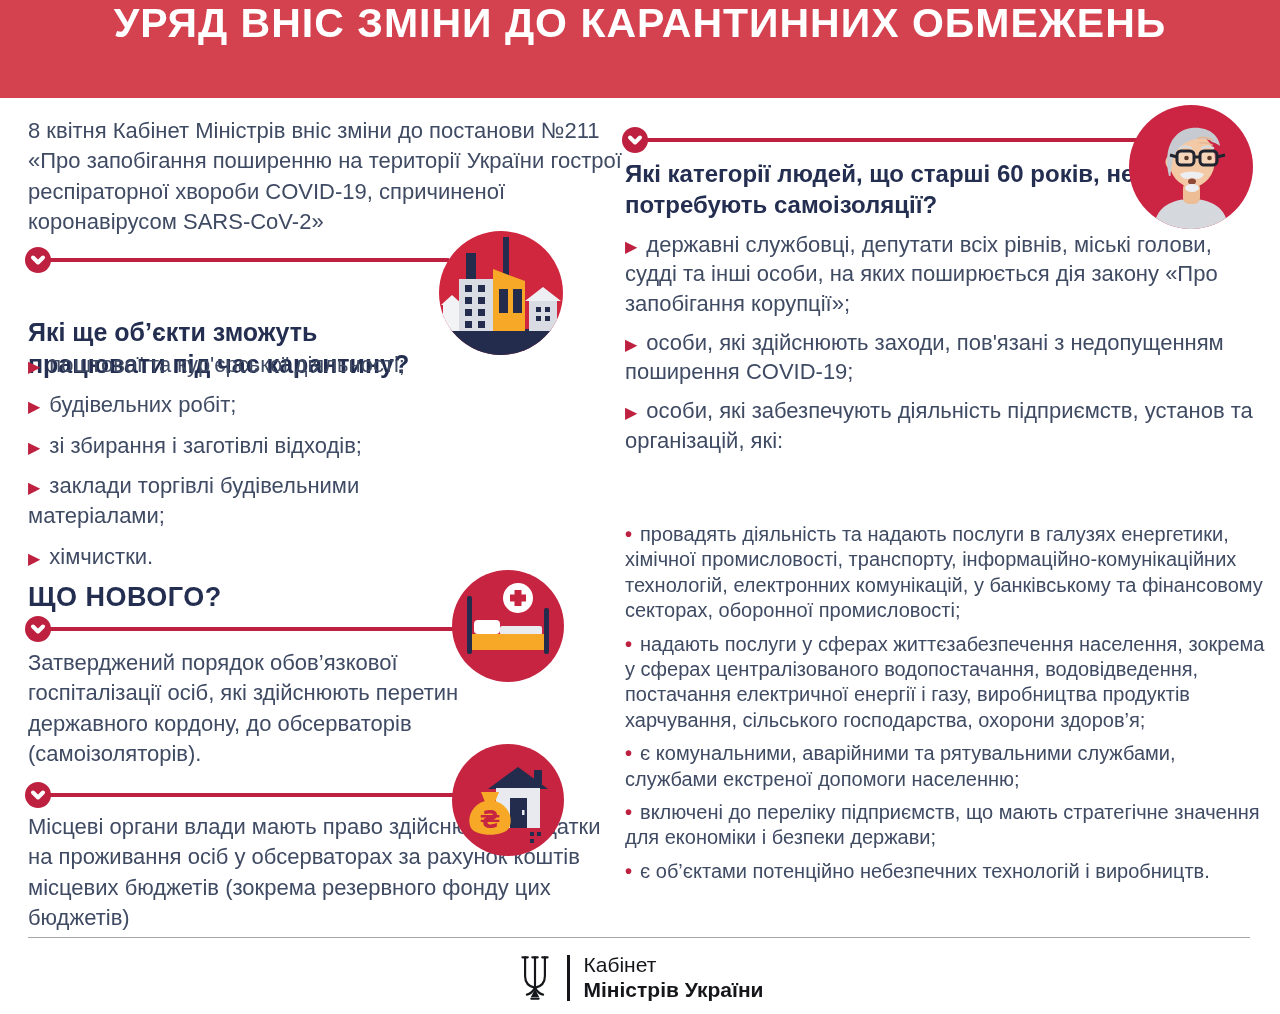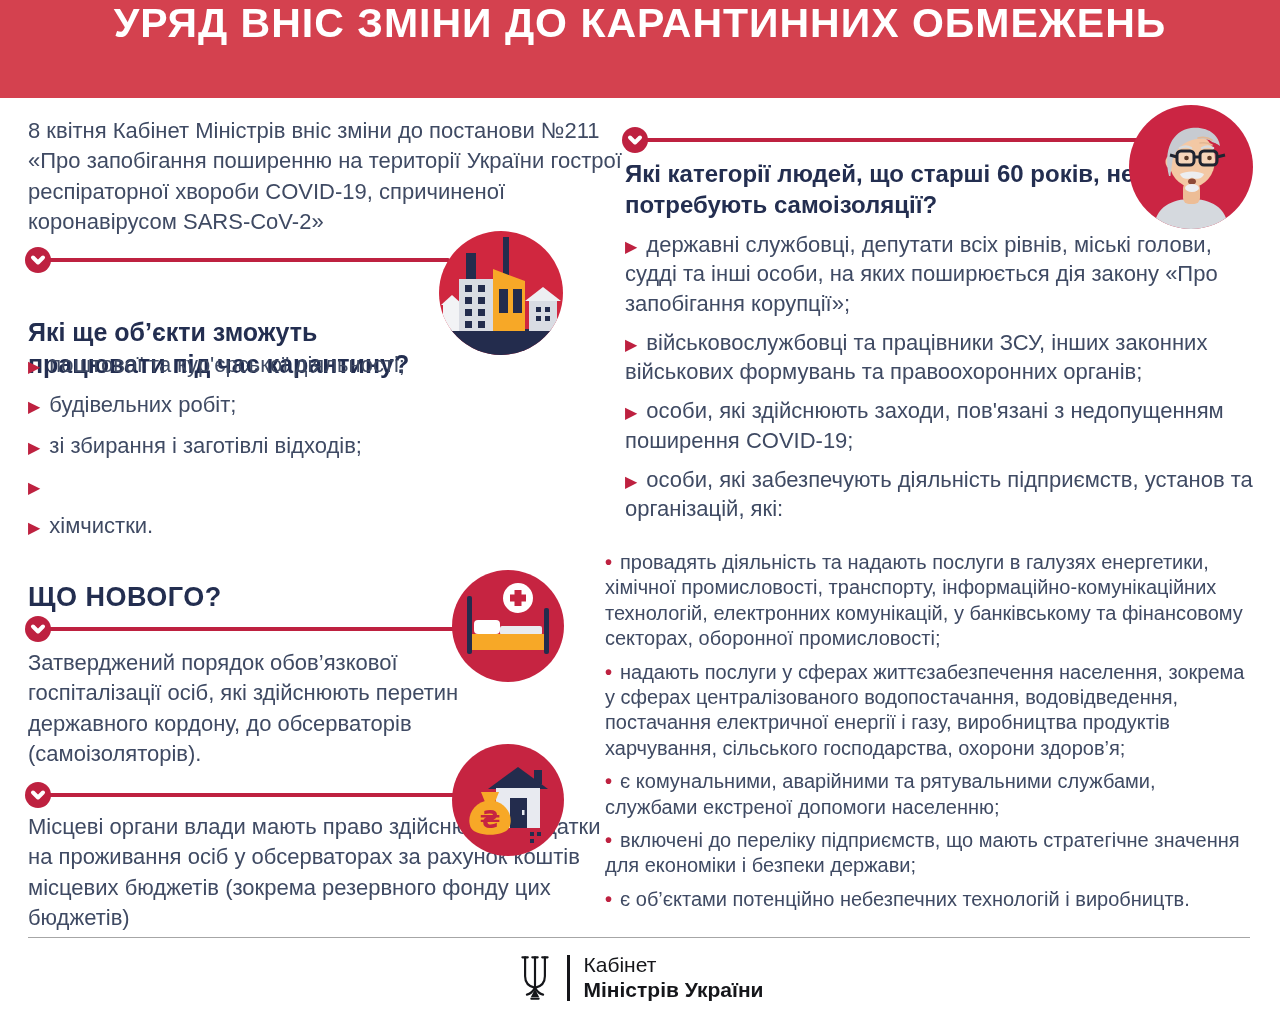--- a/index.html
+++ b/index.html
@@ -105,21 +105,21 @@
     </g>
   </g>
 </svg>
 
 <div class="abs heading h-section" style="left:28px; top:284px; width:420px;margin-top:32px;">Які ще об’єкти зможуть працювати під час карантину?</div>
 
 <div class="abs body-text" style="left:28px; top:350px; width:470px;">
   <div class="arrow-item"><span class="tri"></span><span>поштової та кур'єрської діяльності;</span></div>
   <div class="arrow-item"><span class="tri"></span><span>будівельних робіт;</span></div>
   <div class="arrow-item"><span class="tri"></span><span>зі збирання і заготівлі відходів;</span></div>
-  <div class="arrow-item"><span class="tri"></span></div>
+  <div class="arrow-item"><span class="tri"></span><span>заклади торгівлі будівельними матеріалами;</span></div>
   <div class="arrow-item"><span class="tri"></span><span>хімчистки.</span></div>
 </div>
 
 <div class="abs heading h-caps" style="left:28px; top:582px;">ЩО НОВОГО?</div>
 
 <div class="connector" style="left:38px; top:627px; width:420px;"></div>
 <svg class="check-marker" style="left:25px; top:616px;" viewBox="0 0 26 26">
   <circle cx="13" cy="13" r="13" fill="#be2140"></circle>
   <polyline points="8,10.5 13,15.5 18,10.5" fill="none" stroke="#ffffff" stroke-width="4" stroke-linecap="round" stroke-linejoin="round"></polyline>
 </svg>
@@ -194,26 +194,25 @@
     <path d="M52,70 C58,66.5 70,66.5 76,70 C74,76 67,75.5 64,73.5 C61,75.5 54,76 52,70 Z" fill="#eceef1"></path>
     <ellipse cx="64" cy="77.5" rx="4" ry="3" fill="#8c4a38"></ellipse>
     <ellipse cx="64" cy="84" rx="7" ry="4" fill="#eceef1"></ellipse>
   </g>
 </svg>
 
 <div class="abs heading h-right" style="left:625px; top:158px; width:520px;">Які категорії людей, що старші 60 років, не потребують самоізоляції?</div>
 
 <div class="abs body-text right-arrow-list" style="left:625px; top:230px; width:640px;">
   <div class="arrow-item"><span class="tri"></span><span>державні службовці, депутати всіх рівнів, міські голови, судді та інші особи, на яких поширюється дія закону «Про запобігання корупції»;</span></div>
-  <div class="arrow-item"><span class="tri"></span><span>військовослужбовці та працівники ЗСУ, інших законних військових формувань та правоохоронних органів;</span></div>
   <div class="arrow-item"><span class="tri"></span><span>особи, які здійснюють заходи, пов'язані з недопущенням поширення COVID-19;</span></div>
   <div class="arrow-item"><span class="tri"></span><span>особи, які забезпечують діяльність підприємств, установ та організацій, які:</span></div>
 </div>
 
-<div class="abs" style="left:605px; top:522px; width:648px;margin-top:28px;">
+<div class="abs" style="left:625px; top:522px; width:648px;">
   <div class="dot-item"><span class="dot"></span><span>провадять діяльність та надають послуги в галузях енергетики, хімічної промисловості, транспорту, інформаційно-комунікаційних технологій, електронних комунікацій, у банківському та фінансовому секторах, оборонної промисловості;</span></div>
   <div class="dot-item"><span class="dot"></span><span>надають послуги у сферах життєзабезпечення населення, зокрема у сферах централізованого водопостачання, водовідведення, постачання електричної енергії і газу, виробництва продуктів харчування, сільського господарства, охорони здоров’я;</span></div>
   <div class="dot-item"><span class="dot"></span><span>є комунальними, аварійними та рятувальними службами, службами екстреної допомоги населенню;</span></div>
   <div class="dot-item"><span class="dot"></span><span>включені до переліку підприємств, що мають стратегічне значення для економіки і безпеки держави;</span></div>
   <div class="dot-item"><span class="dot"></span><span>є об’єктами потенційно небезпечних технологій і виробництв.</span></div>
 </div>
 
 <div class="footer-divider"></div>
 
 <div class="footer-brand">

